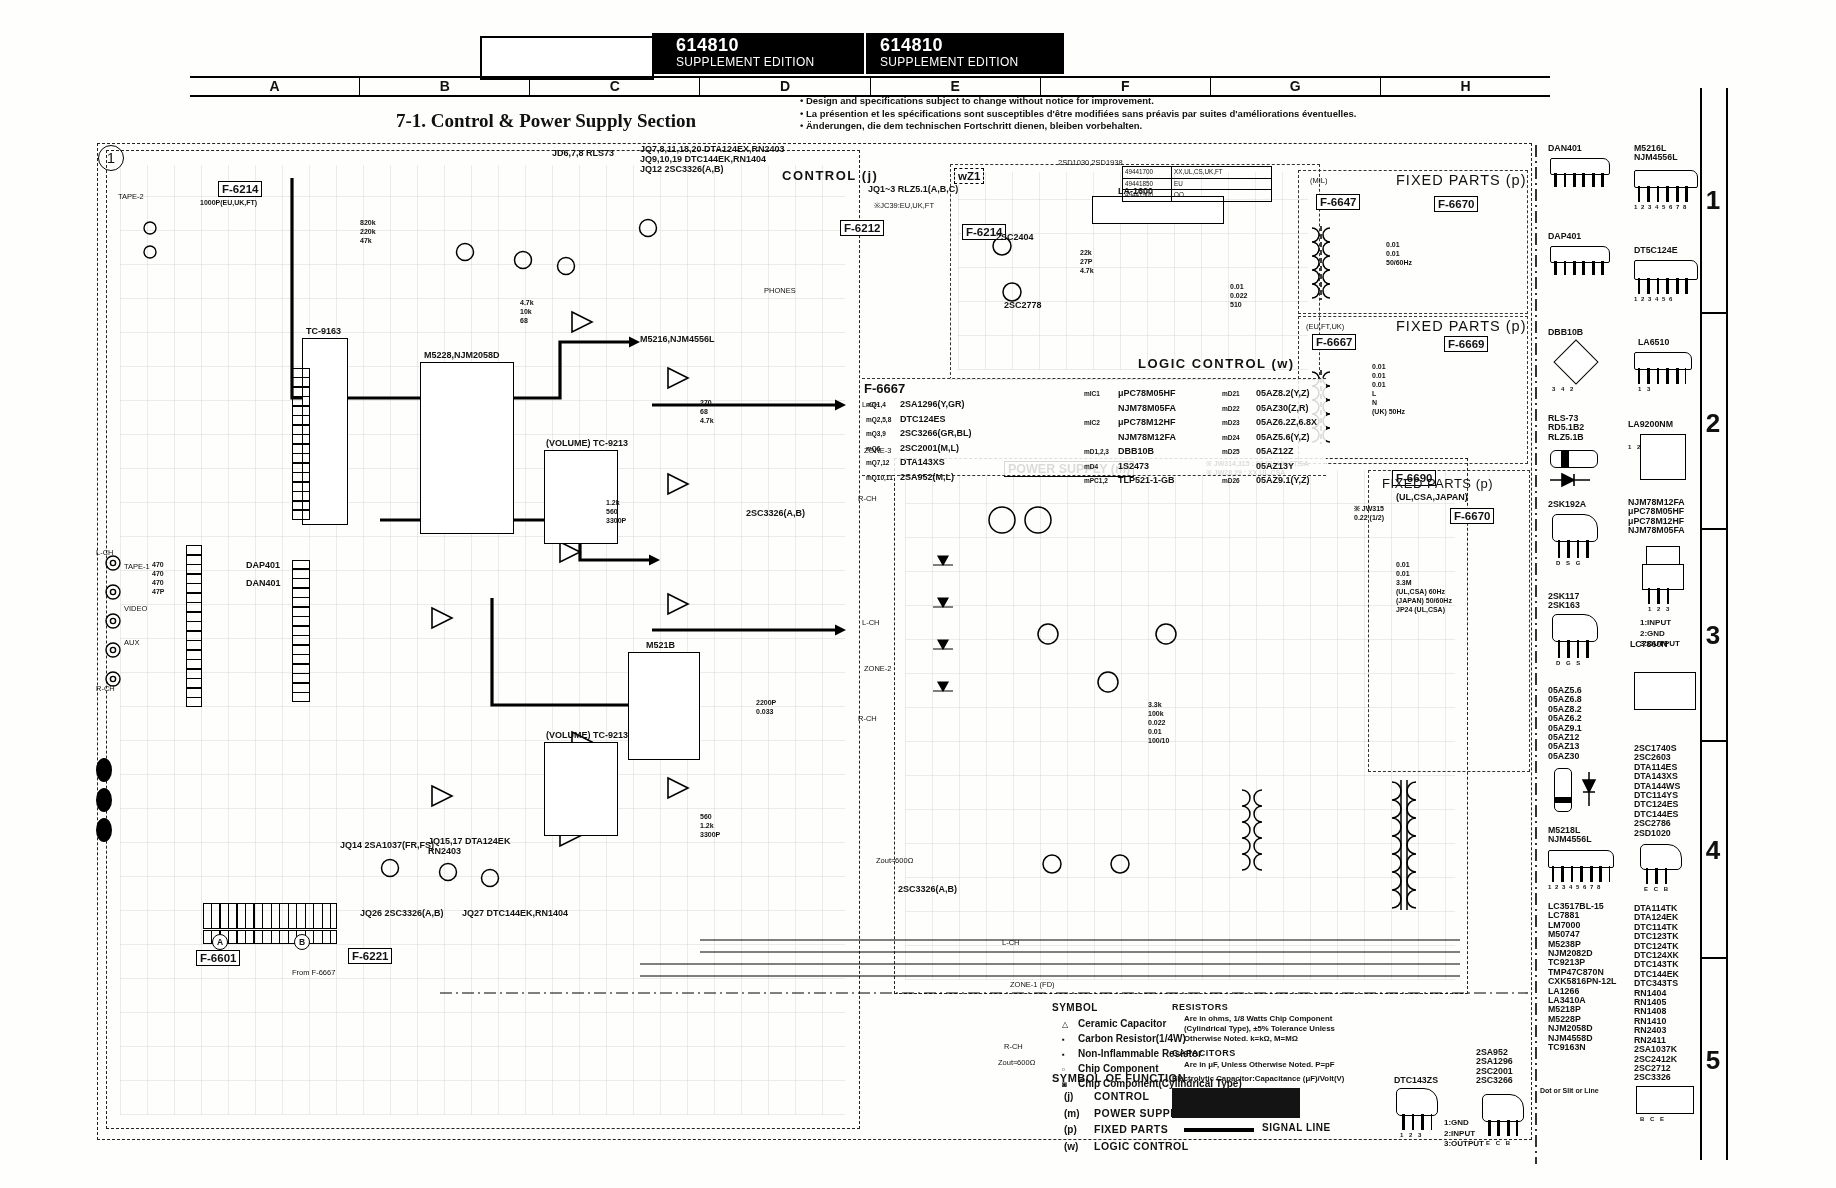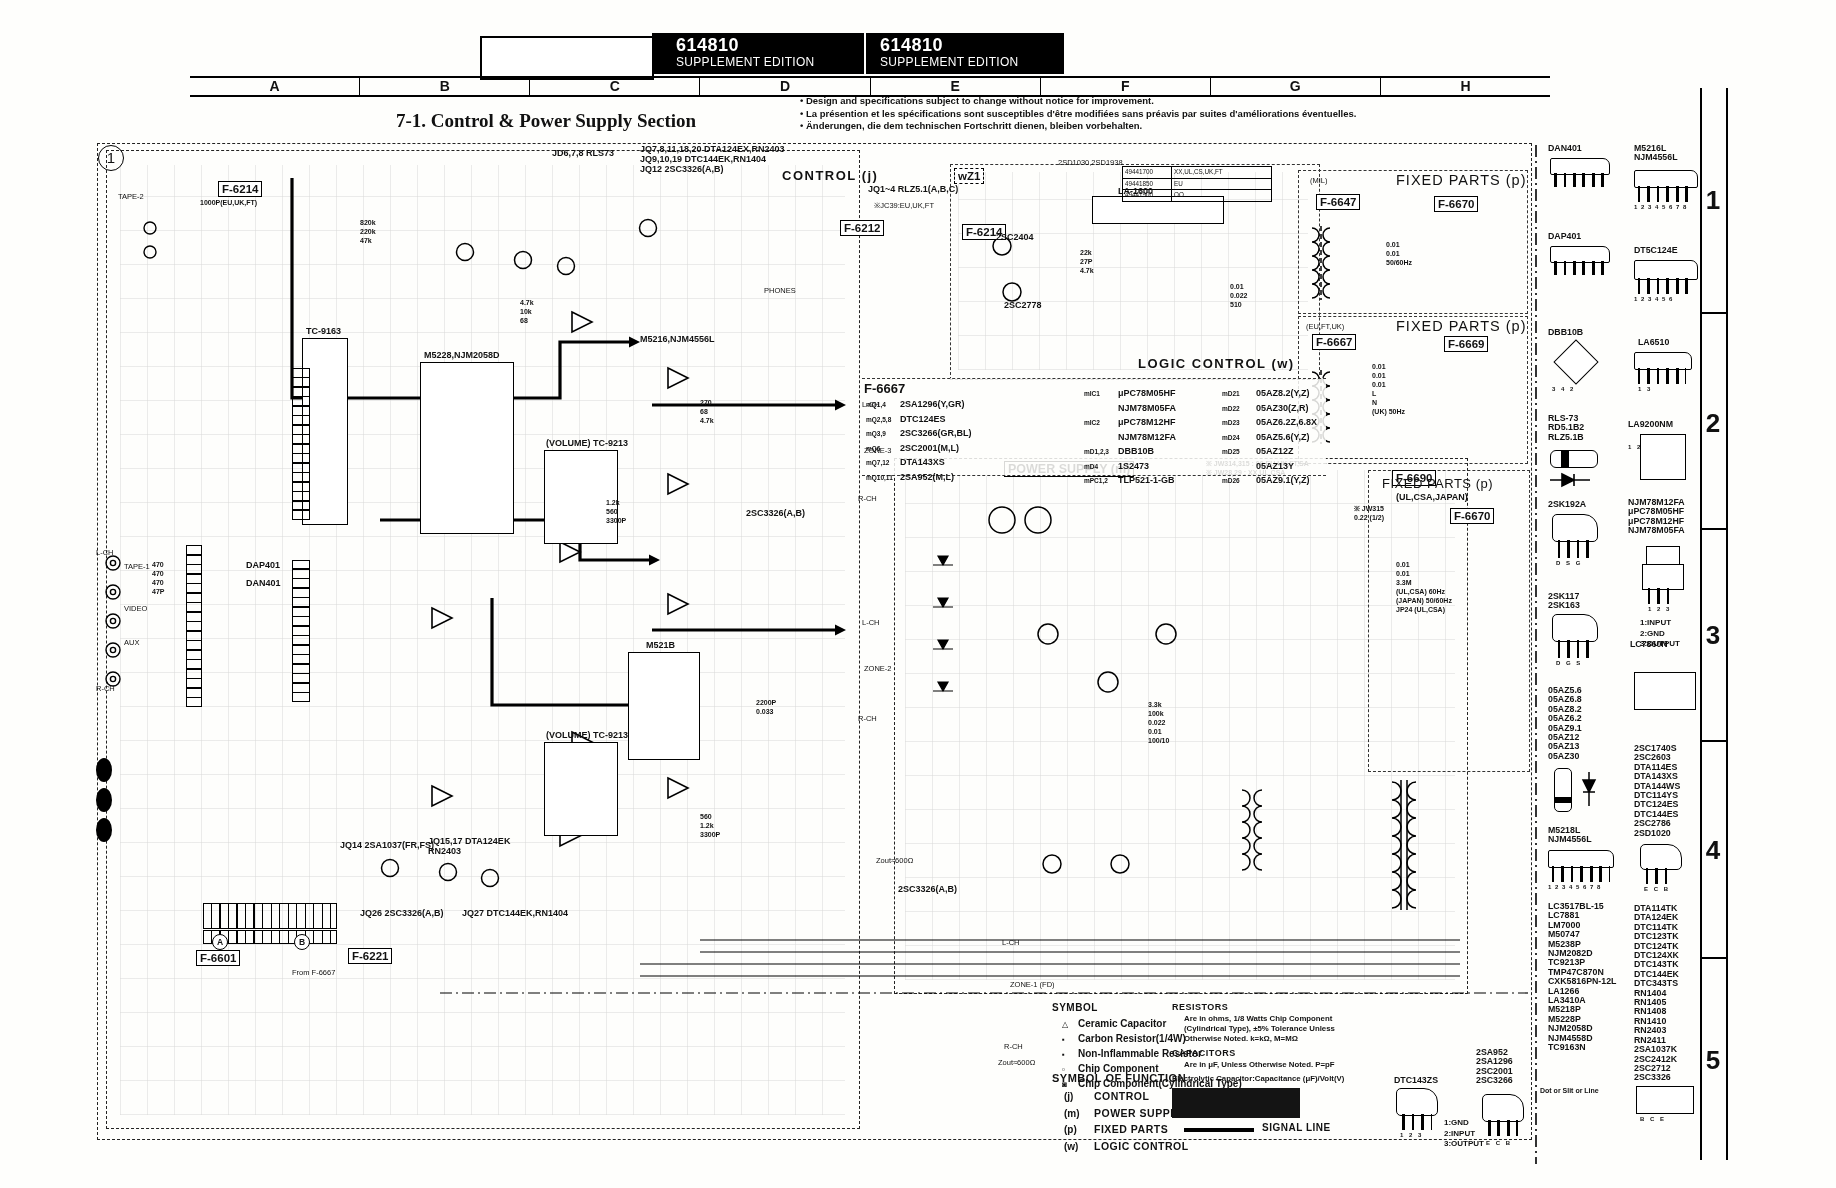--- a/index.html
+++ b/index.html
@@ -325,21 +325,21 @@
   <div class="abs fcode" style="left:196px;top:950px">F-6601</div>
   <div class="abs fcode" style="left:348px;top:948px">F-6221</div>
   <div class="abs lbl-s" style="left:292px;top:968px">From F-6667</div>
 
   <div class="abs lbl" style="left:552px;top:148px">JD6,7,8  RLS73</div>
   <div class="abs" style="left:640px;top:144px">
     <div class="lbl">JQ7,8,11,18,20  DTA124EX,RN2403</div>
     <div class="lbl">JQ9,10,19  DTC144EK,RN1404</div>
     <div class="lbl">JQ12  2SC3326(A,B)</div>
   </div>
-  <div class="abs lbl" style="left:868px;top:184px">JQ1~4  RLZ5.1(A,B,C)</div>
+  <div class="abs lbl" style="left:868px;top:184px">JQ1~3  RLZ5.1(A,B,C)</div>
   <div class="abs lbl-s" style="left:874px;top:200px">※JC39:EU,UK,FT</div>
   <div class="abs lbl" style="left:340px;top:840px">JQ14  2SA1037(FR,FS)</div>
   <div class="abs lbl" style="left:428px;top:836px;width:100px;white-space:normal">JQ15,17  DTA124EK RN2403</div>
   <div class="abs lbl" style="left:360px;top:908px">JQ26  2SC3326(A,B)</div>
   <div class="abs lbl" style="left:462px;top:908px">JQ27  DTC144EK,RN1404</div>
 
   <div class="abs lbl" style="left:306px;top:326px">TC-9163</div>
   <div class="abs lbl" style="left:424px;top:350px">M5228,NJM2058D</div>
   <div class="abs lbl" style="left:640px;top:334px">M5216,NJM4556L</div>
   <div class="abs lbl" style="left:546px;top:438px">(VOLUME) TC-9213</div>

